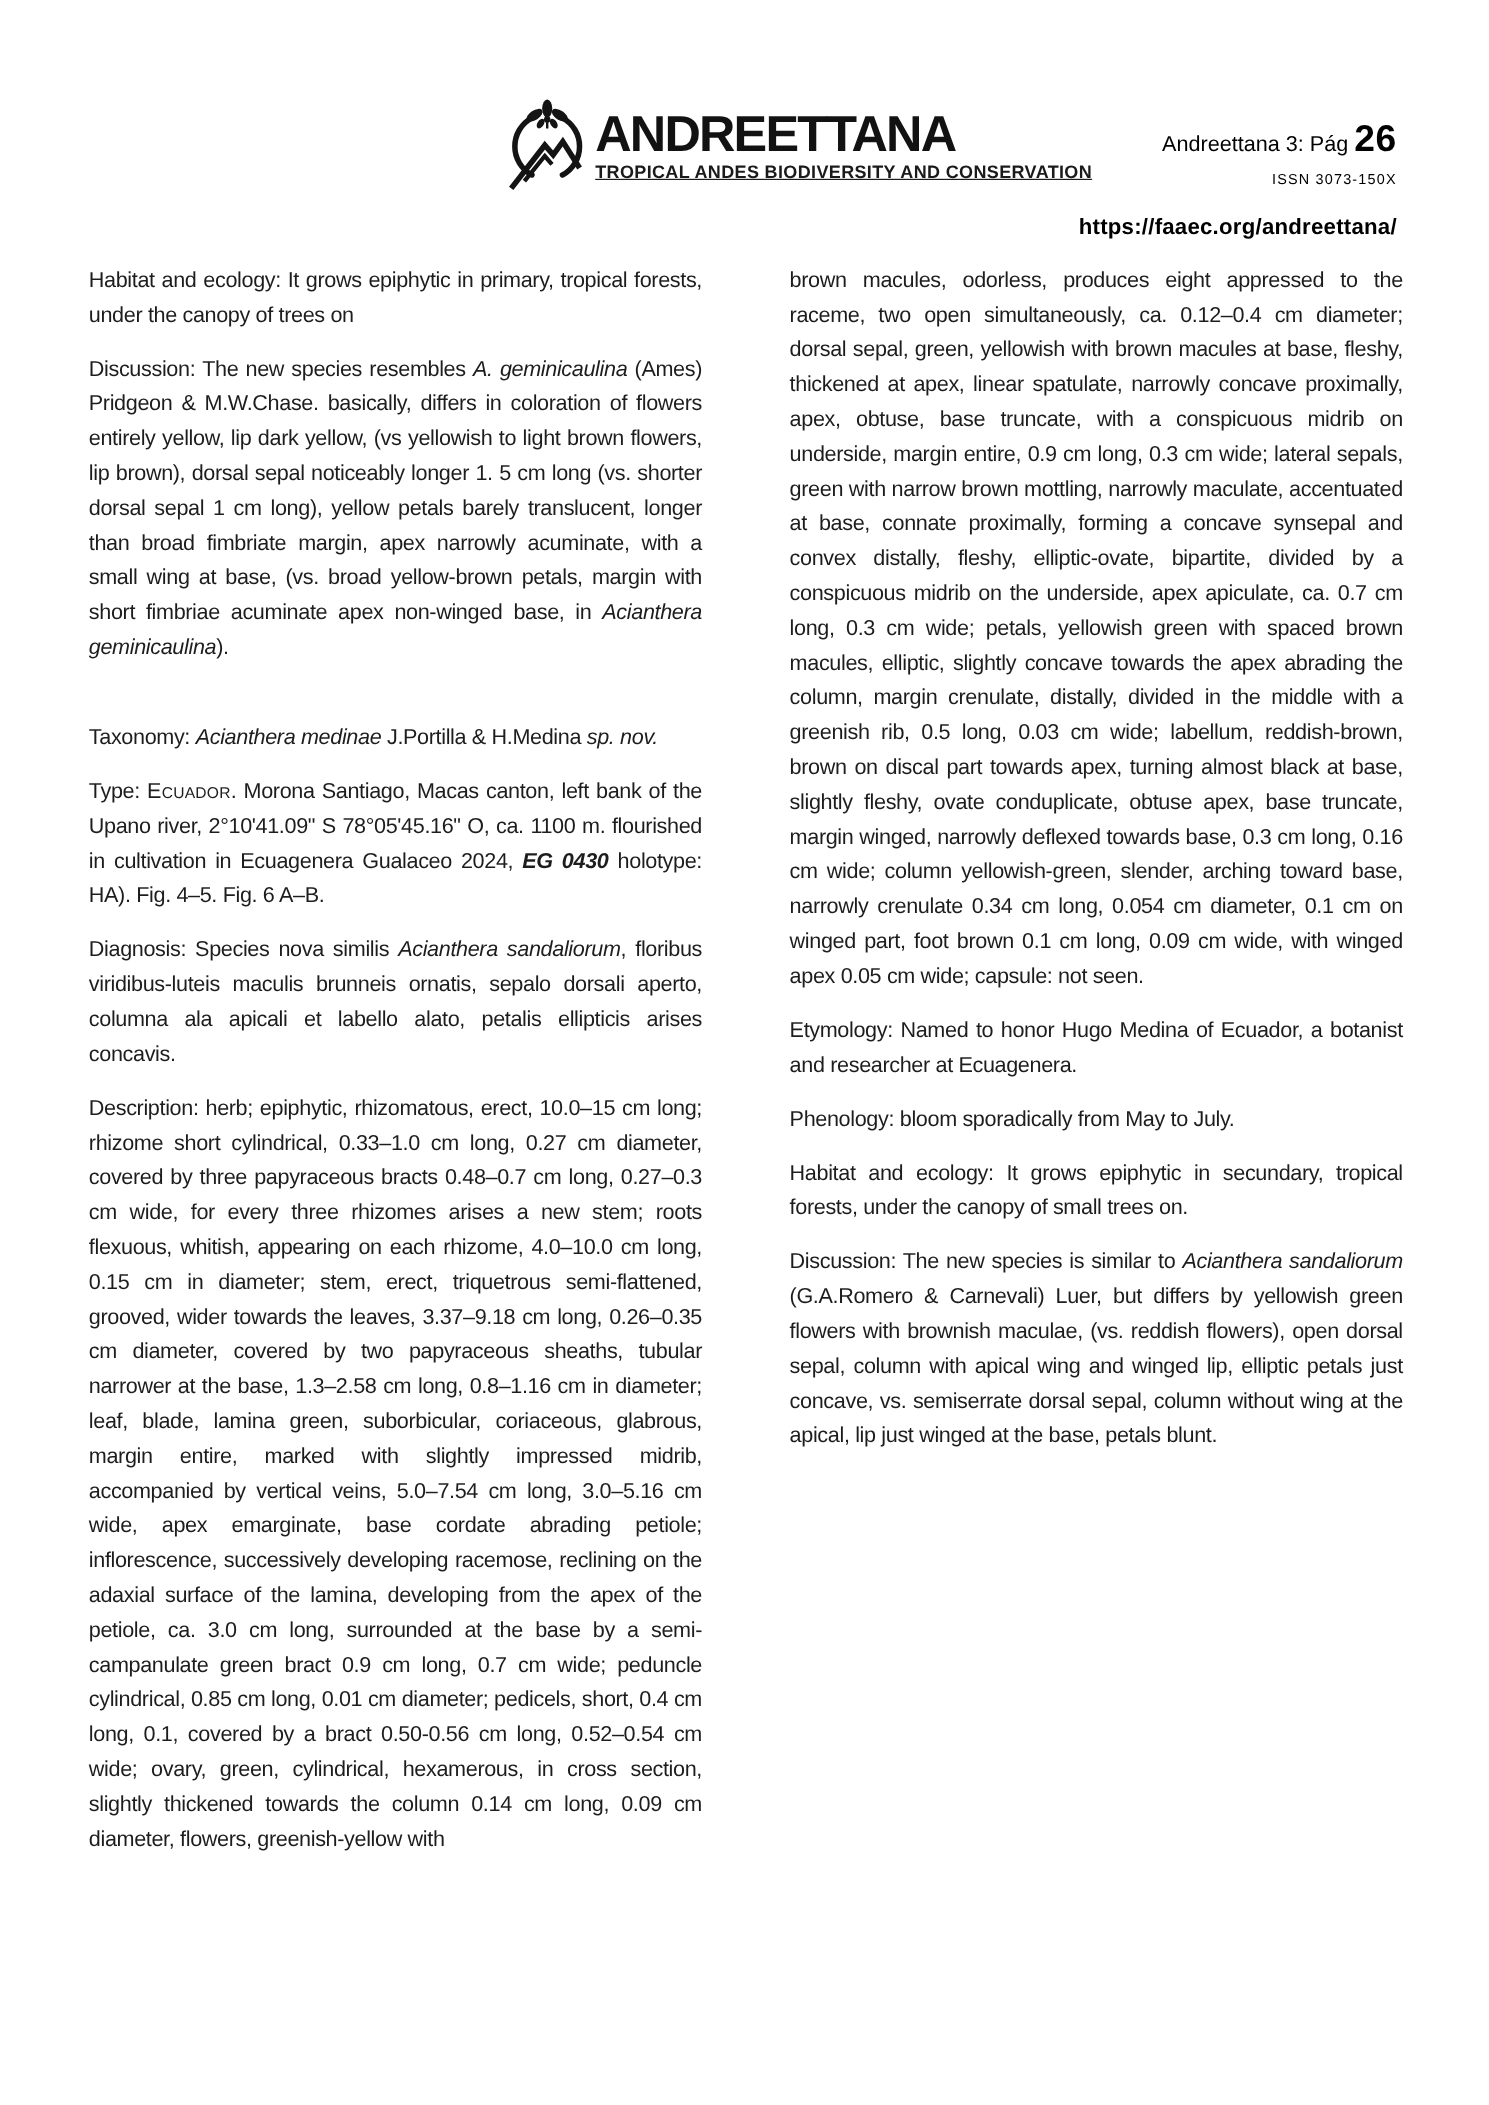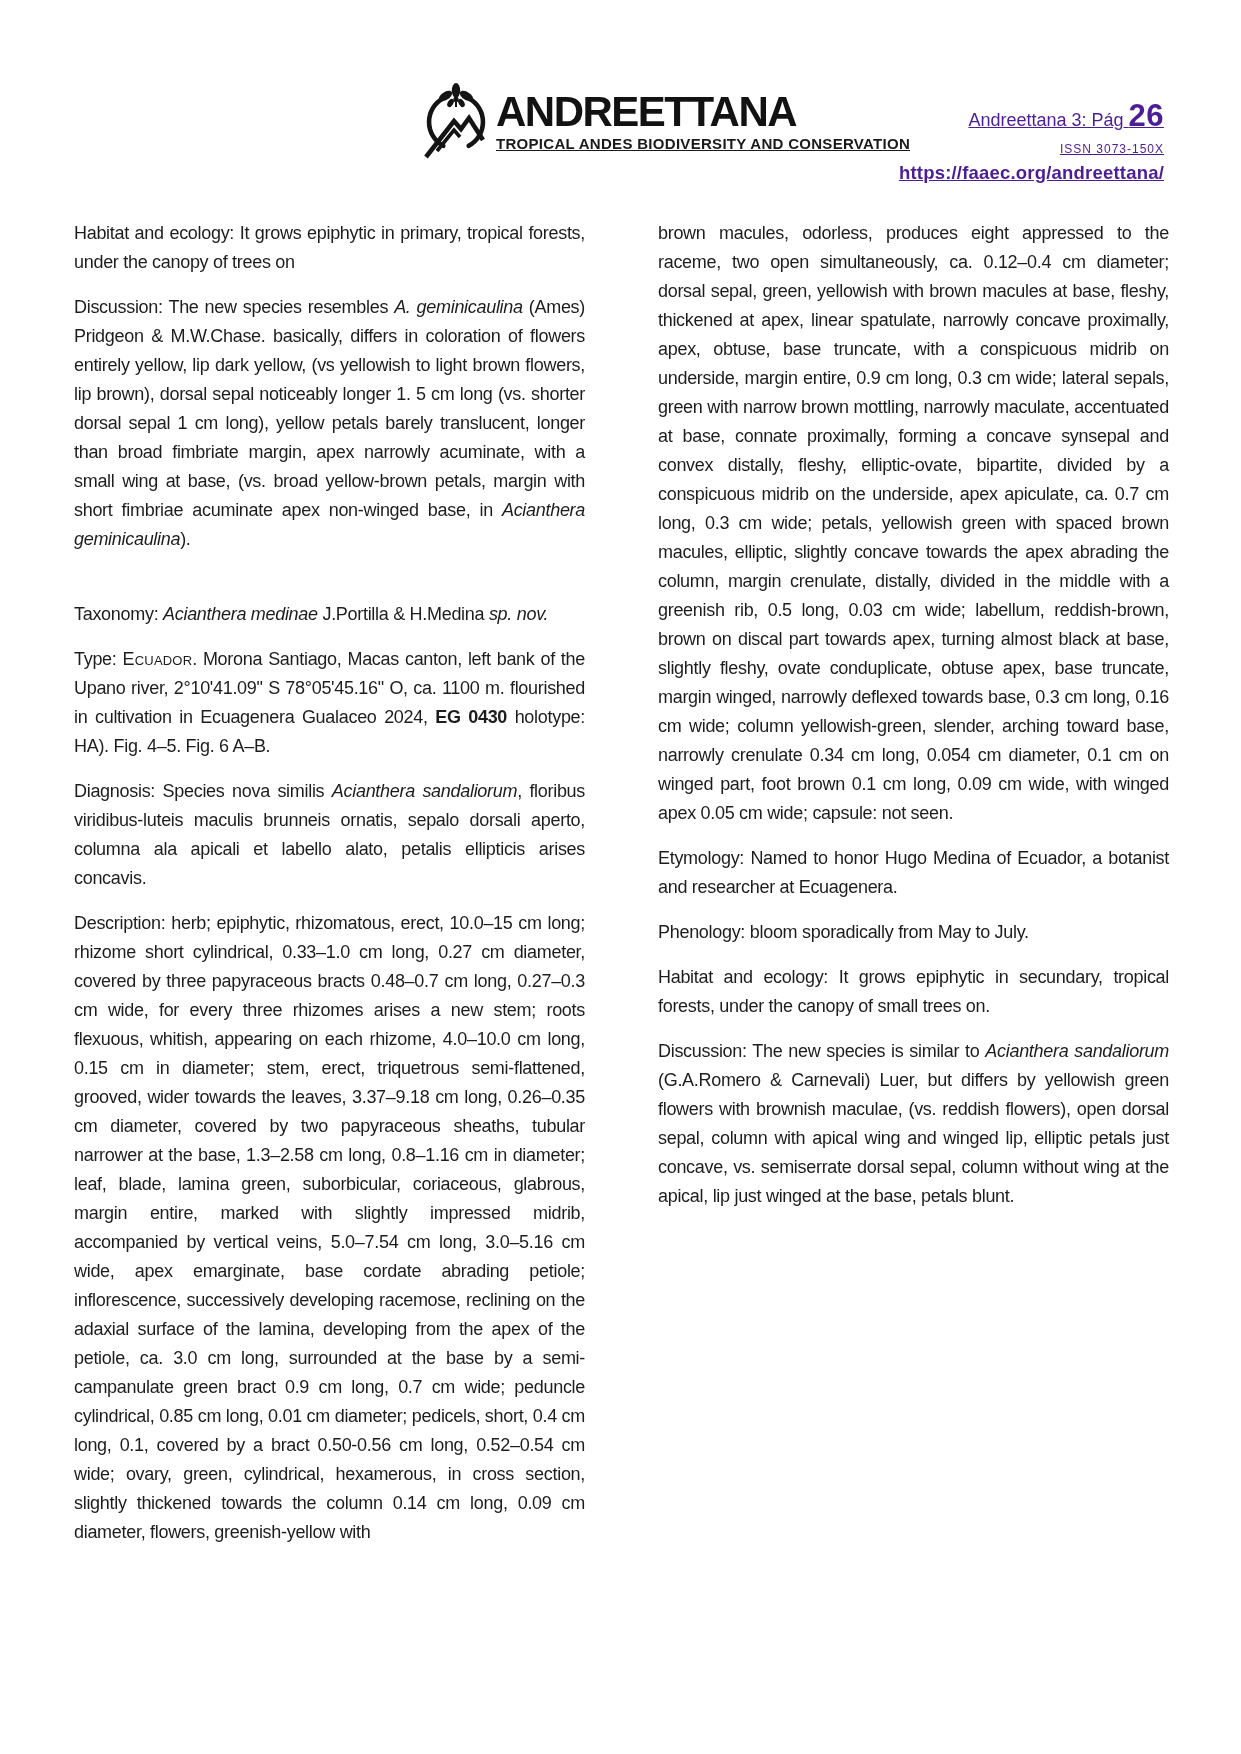--- a/index.html
+++ b/index.html
@@ -24,42 +24,42 @@
   .wordmark {
     font-size: 42px; font-weight: bold; letter-spacing: -1.5px;
     line-height: 40px; color: #121212; white-space: nowrap;
   }
   .tagline {
     font-size: 15px; font-weight: bold; letter-spacing: 0.3px;
     color: #1a1a1a; margin-top: 3px; white-space: nowrap; text-decoration: underline;
   }
   .issue-block {
     position: absolute; right: 77px; top: 98px;
-    text-align: right; color: #4c1d95; text-decoration: underline;
+    text-align: right; color: #000000;
   }
   .issue-line { font-size: 18px; line-height: 36px; white-space: nowrap; }
   .page-number { font-size: 31px; font-weight: bold; letter-spacing: 0.5px; }
   .issn-line { font-size: 12px; line-height: 22px; letter-spacing: 1px; font-weight: 500; }
-  .url-line { font-size: 18.5px; font-weight: bold; letter-spacing: 0.2px; margin-top: 2px; }
+  .url-line { font-size: 18.5px; font-weight: bold; letter-spacing: 0.2px; margin-top: 18px; }
 
   
   .col {
     position: absolute; top: 219px; width: 511px;
     font-size: 18px; line-height: 29px;
     letter-spacing: -0.3px;
     text-align: justify;
     color: #1d1d1d;
   }
   .col-left  { left: 74px; }
   .col-right { left: 658px; }
   p.para { margin: 0 0 16px 0; }
   p.para.gap-before { margin-top: 46px; }
   .b  { font-weight: normal; }
   .i  { font-style: italic; }
-  .bi { font-weight: bold; }
+  .bi { font-weight: bold; font-style: italic; }
   .sc { font-variant: small-caps; letter-spacing: 0.2px; }
 </style>
 </head>
 <body>
 
 <div class="page">
 
   <header>
 
     <div class="logo-block">

